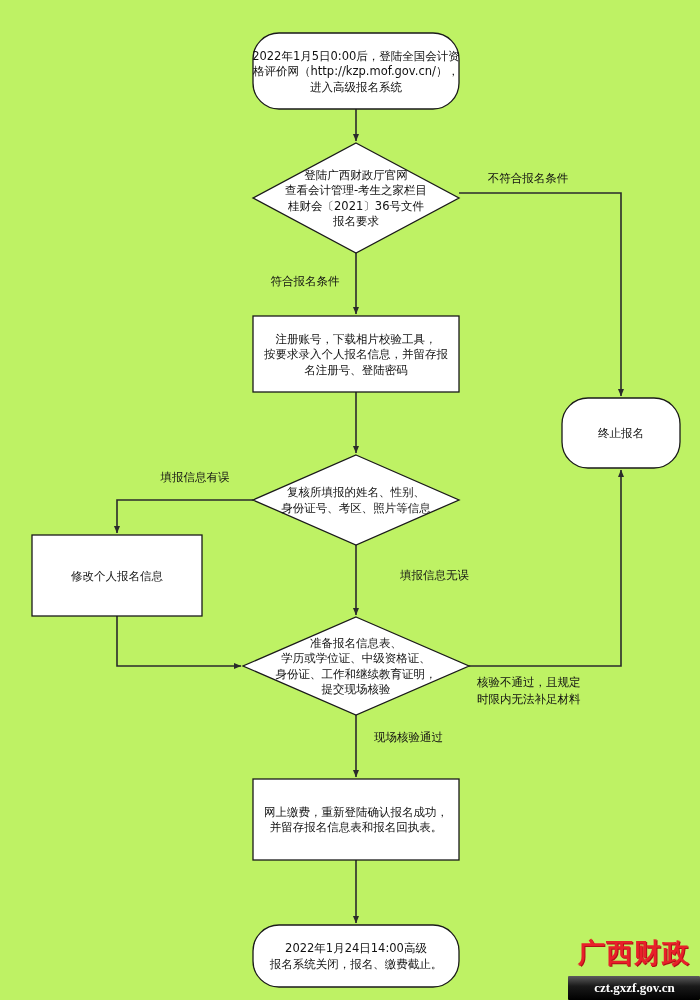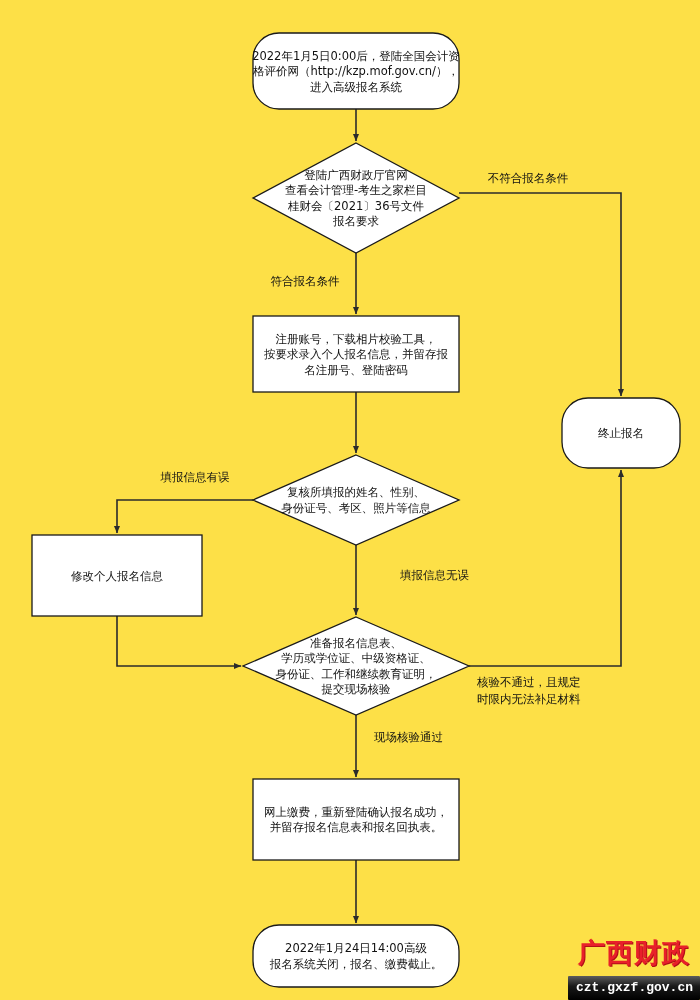--- a/index.html
+++ b/index.html
@@ -4,21 +4,21 @@
 <style>
   html, body {
     margin: 0;
     padding: 0;
     background: #ffffff;
   }
   #page {
     position: relative;
     width: 700px;
     height: 1000px;
-    background: #fde047;
+    background: #bef264;
     overflow: hidden;
     font-family: "DejaVu Sans", "Liberation Sans", sans-serif;
   }
   svg#flow {
     position: absolute;
     left: 0;
     top: 0;
     width: 700px;
     height: 1000px;
   }
@@ -80,21 +80,21 @@
     height: 24px;
     background: linear-gradient(to bottom, #5d5d5d 0%, #1a1a1a 42%, #000000 100%);
     border-radius: 1px;
   }
   #wm-url {
     display: block;
     width: 133px;
     height: 24px;
     line-height: 24px;
     text-align: center;
-    font-family: Liberation Mono, monospace;
+    font-family: Liberation Serif, serif;
     font-weight: bold;
     font-size: 13px;
     color: #ffffff;
   }
 </style>
 </head>
 <body>
 
 <div id="page">
 

